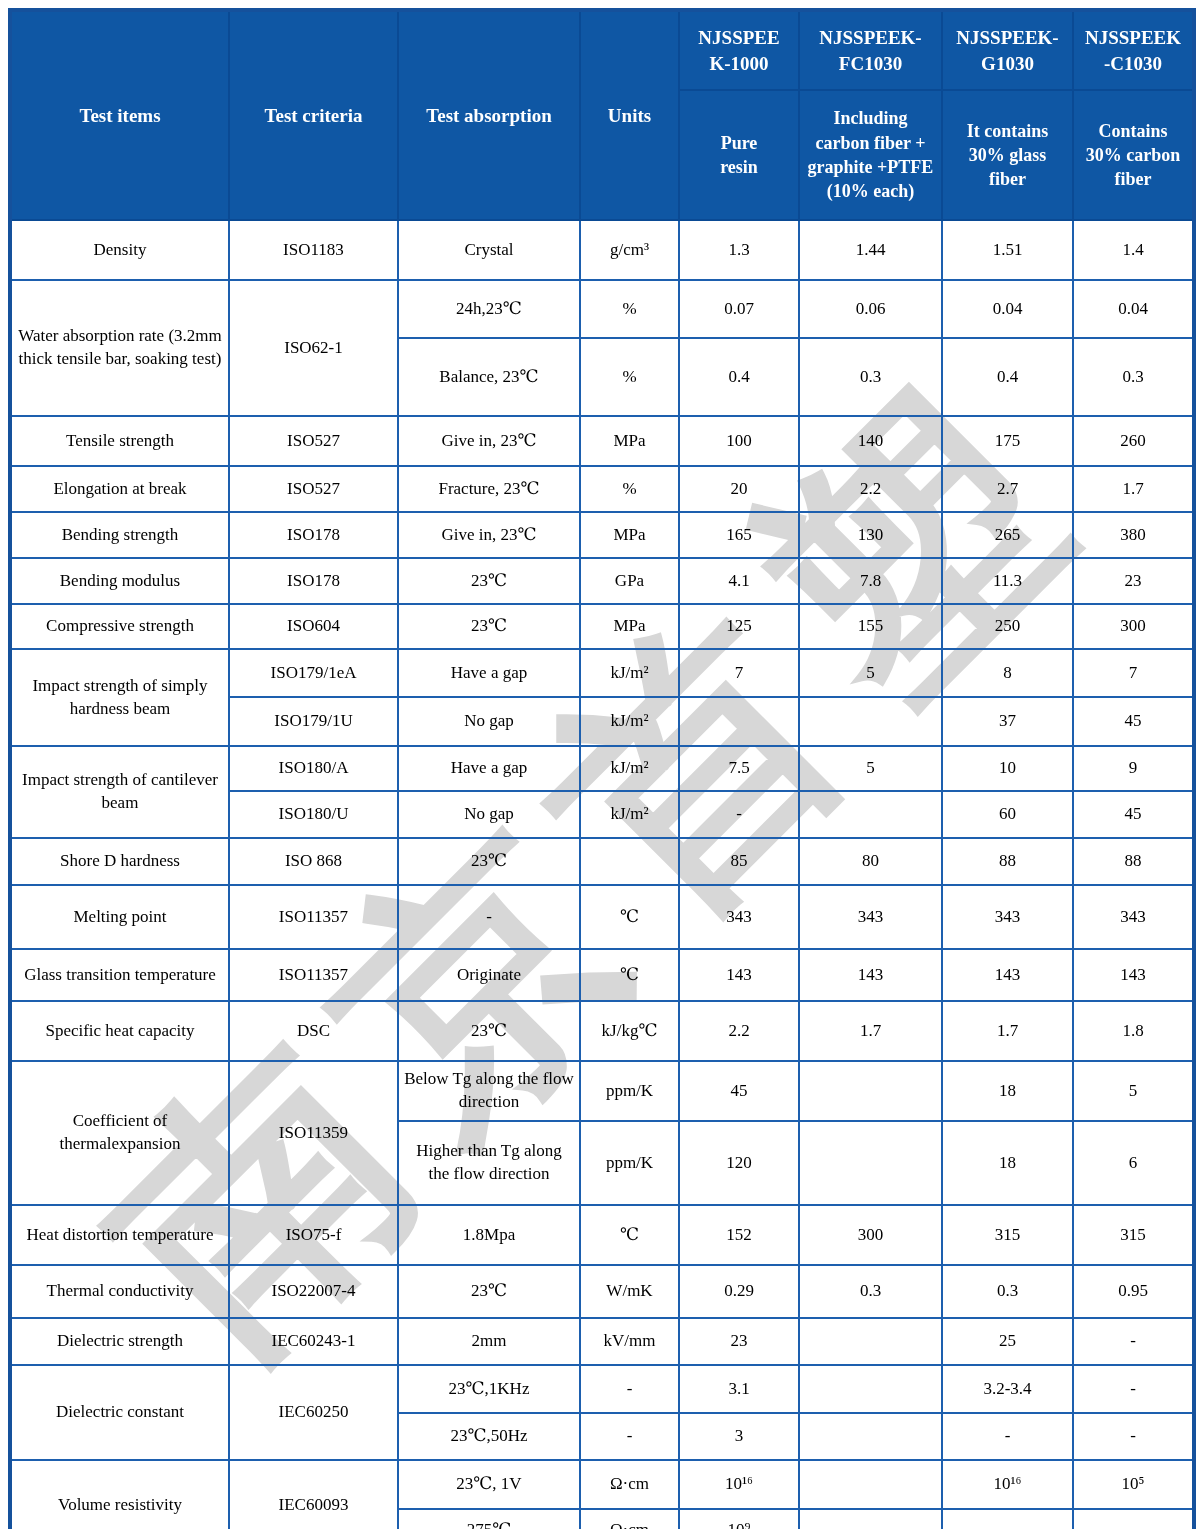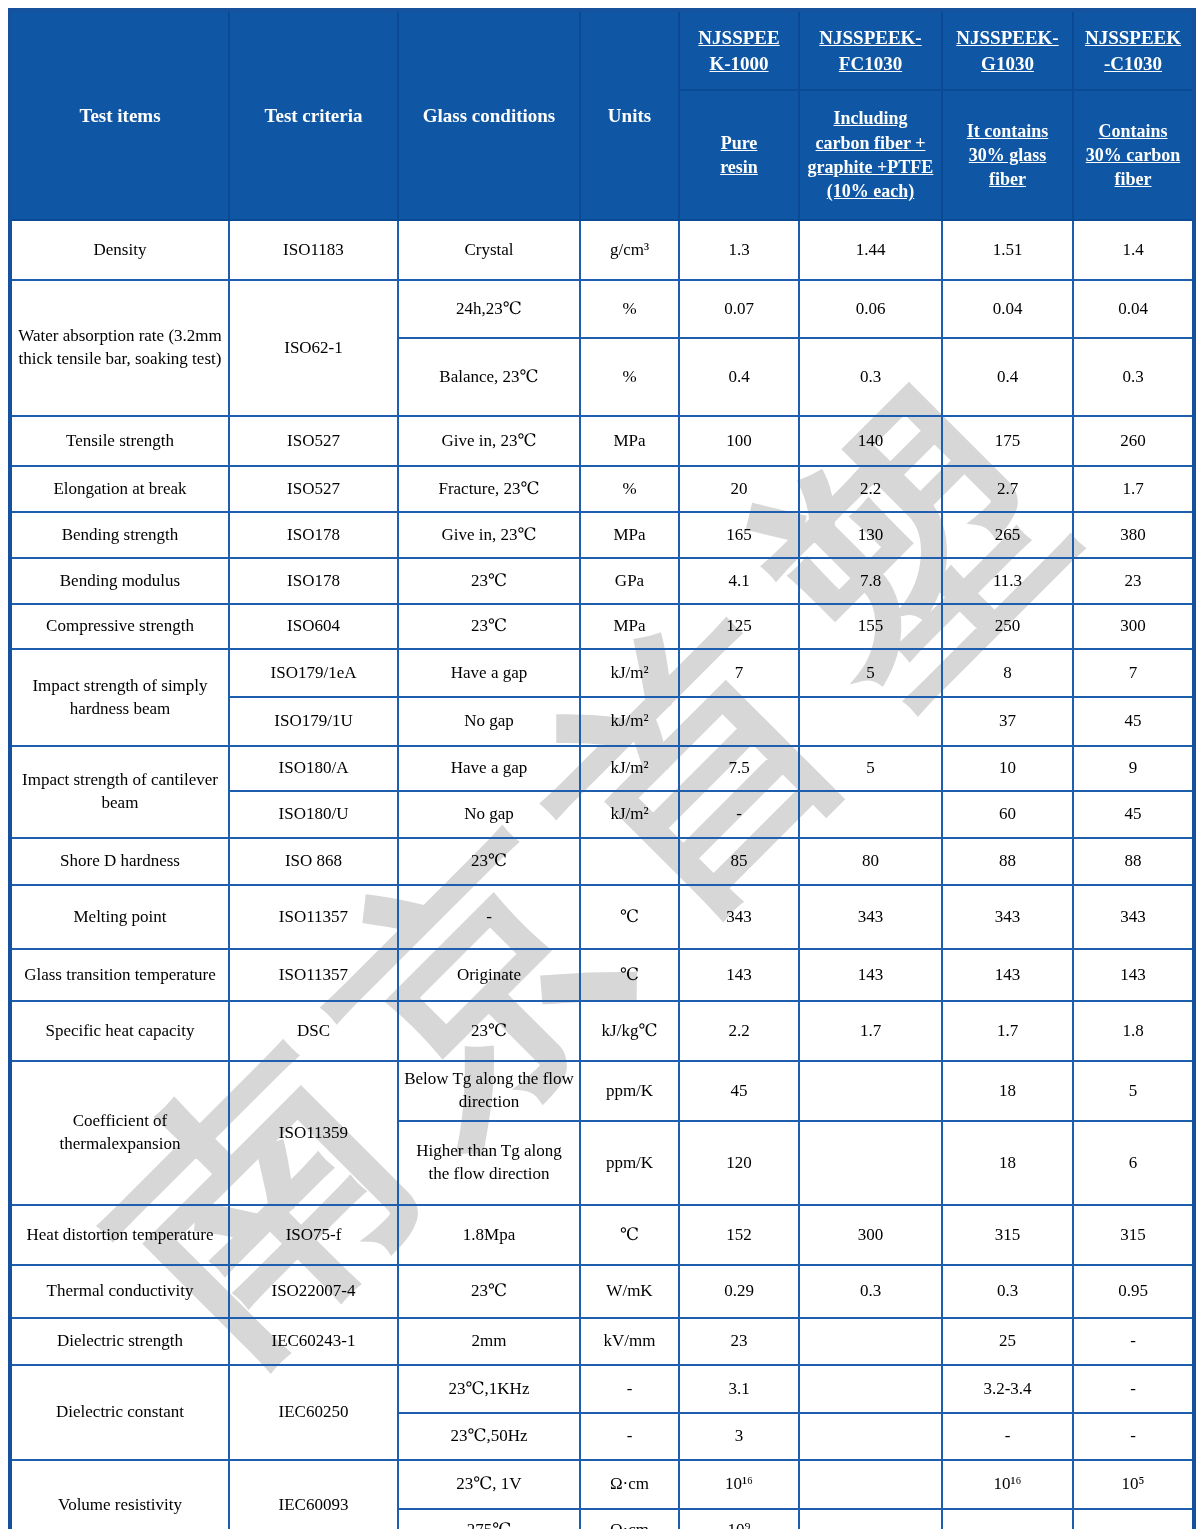--- a/index.html
+++ b/index.html
@@ -36,21 +36,21 @@
     background:#0f57a4;
     color:#ffffff;
     border:2px solid #0a4a94;
     font-weight:bold;
     font-size:19px;
     padding:2px 6px;
     text-align:center;
     vertical-align:middle;
     line-height:1.35;
   }
-  table.props th.prod-name{white-space:pre-line;text-decoration:underline;}
+  table.props th.prod-name{white-space:pre-line;}
   table.props th.prod-desc{font-size:18px;}
   table.props td{
     border:2px solid #1d5fae;
     background:transparent;
     color:#000000;
     font-size:17px;
     text-align:center;
     vertical-align:middle;
     padding:2px 5px;
     line-height:1.35;
@@ -102,21 +102,21 @@
       <col class="w4">
     <col class="w5">
       <col class="w6">
       <col class="w7">
       <col class="w8">
   </colgroup>
   <thead>
       <tr>
         <th rowspan="2">Test items</th>
         <th rowspan="2">Test criteria</th>
-        <th rowspan="2">Glass conditions</th>
+        <th rowspan="2">Test absorption</th>
         <th rowspan="2">Units</th>
         <th class="prod-name">NJSSPEE
 K-1000</th>
         <th class="prod-name">NJSSPEEK-
 FC1030</th>
         <th class="prod-name">NJSSPEEK-
 G1030</th>
         <th class="prod-name">NJSSPEEK
 -C1030</th>
       </tr>

